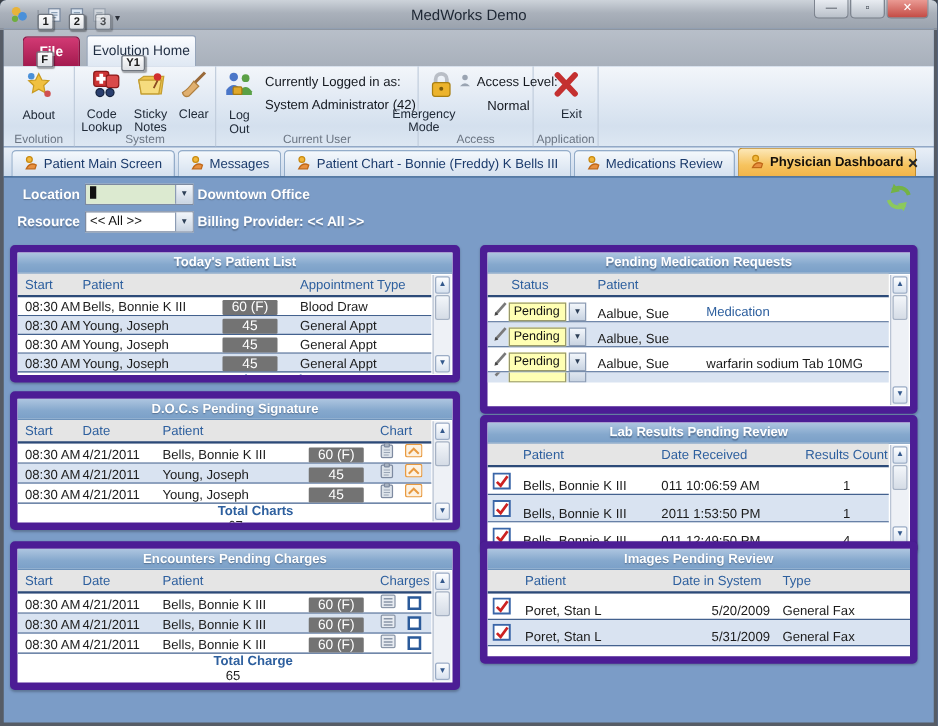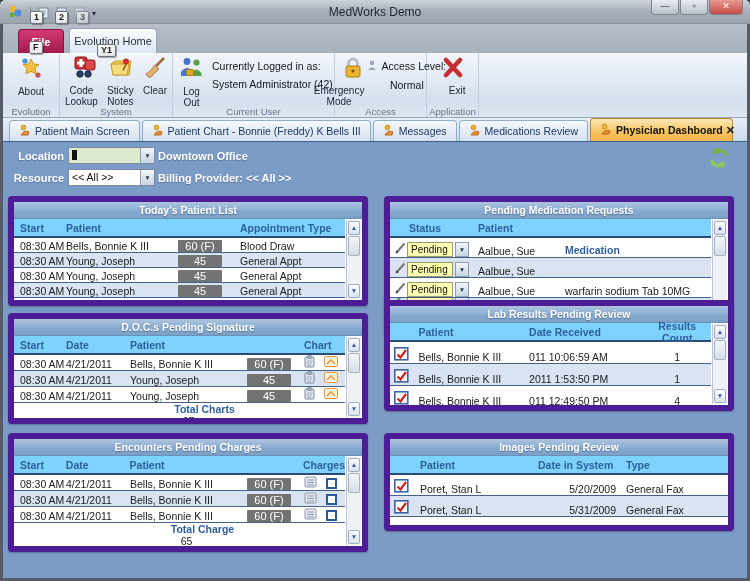--- a/index.html
+++ b/index.html
@@ -81,22 +81,22 @@
   .cursor-block { display:inline-block; width:5px; height:10px; background:#111;
     vertical-align:middle; margin-top:-2px;}
   .refresh { position:absolute; left:707px; top:146px; width:24px; height:24px; cursor:default;}
   
   .panel { position:absolute; background:#fff; border:6px solid #4c1d95;
     border-radius:4px; overflow:hidden; box-shadow:0 1px 2px rgba(0,0,0,.25); }
   .p-title { height:17px; background:linear-gradient(#aec6e0,#85a8cd 60%,#7ba0c8);
     color:#fff; font-size:10.5px; font-weight:bold; text-align:center;
     line-height:17px; text-shadow:0 1px 1px rgba(40,60,90,.5);
     border-bottom:1px solid #6d92ba; }
-  .p-head { display:flex; align-items:center; height:19px; background:#7dd3fc;
-    border-bottom:2px solid #2c4a78; font-size:10.5px; font-weight:bold;
+  .p-head { display:flex; align-items:center; height:19px; background:#e5e5e5;
+    border-bottom:2px solid #2c4a78; font-size:10.5px; font-weight:normal;
     color:#2d5f9e; margin-right:17px; }
   .p-row { display:flex; align-items:flex-end; border-bottom:1px solid #43618e;
     font-size:10.5px; color:#1b1b1b; margin-right:17px; }
   .r0 { background:#fff; } .r1 { background:#d9e3f1; }
   .p-foot { display:flex; align-items:center; font-size:10.5px; margin-right:17px; height:16px;flex-direction:column;}
   .f-label { font-weight:bold; color:#2d5f9e; }
   .f-val { color:#222; }
   .badge { display:inline-block; min-width:44px; height:12px; line-height:12px;
     background:#737373; color:#fff; font-size:11px; text-align:center;
     border-radius:1px; }
@@ -277,28 +277,28 @@
             <circle cx="4.5" cy="3.5" r="2.3" fill="#f2b83c" stroke="#c88a10"></circle>
             <path d="M2 11 Q5 5.5 10 8 L9 11z" fill="#e89040" stroke="#c06818"></path>
           </svg></span>
       <span>Patient Main Screen</span>
     </div>
     <div class="dtab">
       <span><svg width="12" height="12">
             <circle cx="4.5" cy="3.5" r="2.3" fill="#f2b83c" stroke="#c88a10"></circle>
             <path d="M2 11 Q5 5.5 10 8 L9 11z" fill="#e89040" stroke="#c06818"></path>
           </svg></span>
-      <span>Patient Chart - Bonnie (Freddy) K Bells III</span>
+      <span>Messages</span>
     </div>
     <div class="dtab">
       <span><svg width="12" height="12">
             <circle cx="4.5" cy="3.5" r="2.3" fill="#f2b83c" stroke="#c88a10"></circle>
             <path d="M2 11 Q5 5.5 10 8 L9 11z" fill="#e89040" stroke="#c06818"></path>
           </svg></span>
-      <span>Messages</span>
+      <span>Patient Chart - Bonnie (Freddy) K Bells III</span>
     </div>
     <div class="dtab">
       <span><svg width="12" height="12">
             <circle cx="4.5" cy="3.5" r="2.3" fill="#f2b83c" stroke="#c88a10"></circle>
             <path d="M2 11 Q5 5.5 10 8 L9 11z" fill="#e89040" stroke="#c06818"></path>
           </svg></span>
       <span>Medications Review</span>
     </div>
     <div class="dtab active">
       <span><svg width="12" height="12">
@@ -504,21 +504,21 @@
       <span class="f-label" style="margin-left:50px">Total Charts</span>
       <span class="f-val" style="margin-left:18px">67</span>
     </div>
     <div class="sb">
         <div class="sb-btn">▲</div>
         <div class="sb-thumb"></div>
         <div class="sb-btn sb-down">▼</div>
       </div>
   </div>
 
-  <div class="panel lb" style="left:384px; top:300px; width:350px; height:111px;">
+  <div class="panel lb" style="left:384px; top:332px; width:350px; height:111px;">
     <div class="p-title">Lab Results Pending Review</div>
     <div class="p-head">
       <div class="ci"></div>
       <div class="c1">Patient</div>
       <div class="c2">Date Received</div>
       <div class="c3">Results Count</div>
     </div>
     <div class="p-row row22 r0">
       <div class="ci"><span><svg width="15" height="14">
               <rect x="0.8" y="0.8" width="13" height="12" fill="#fff" stroke="#3a66a8" stroke-width="1.6"></rect>

